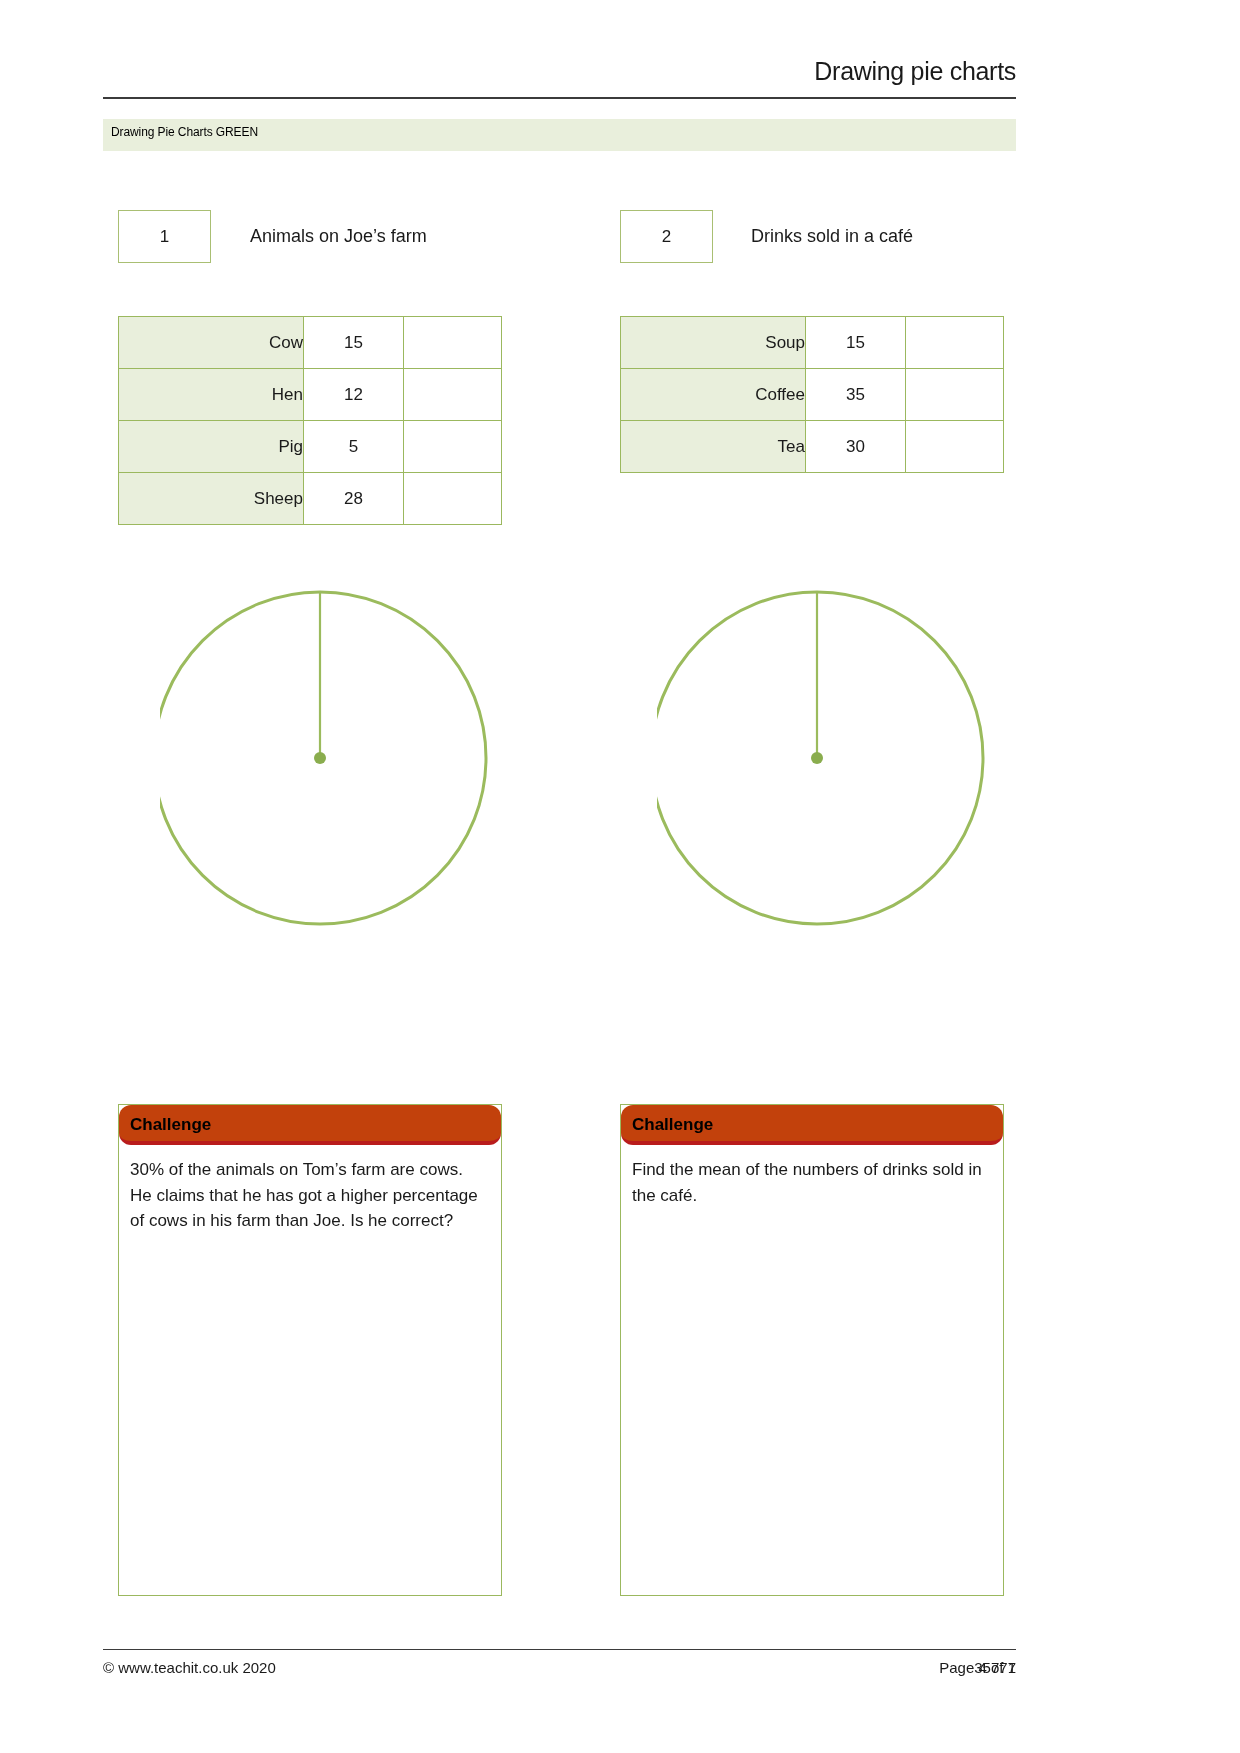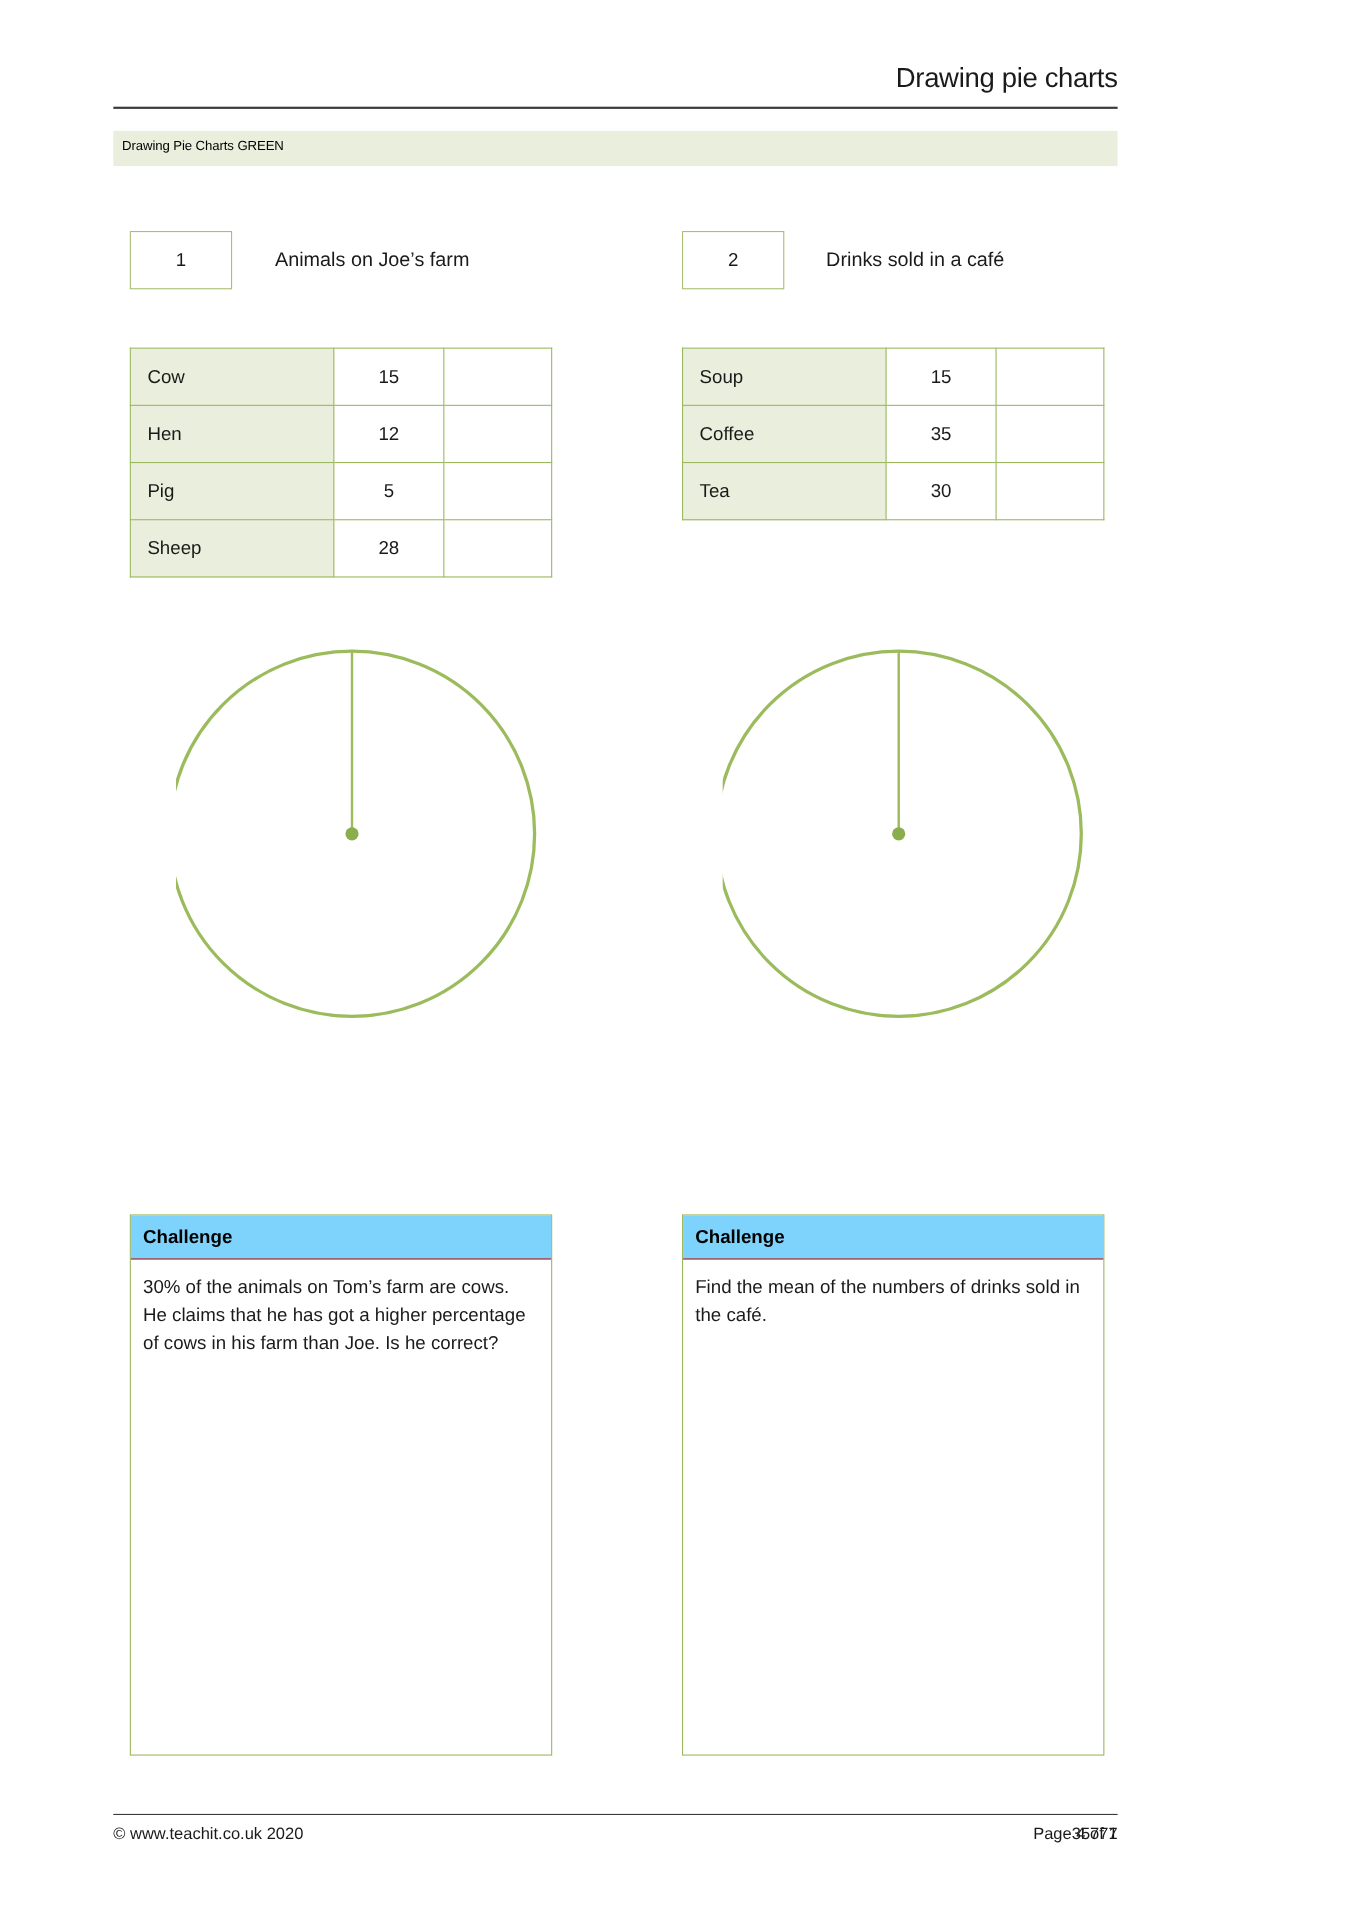--- a/index.html
+++ b/index.html
@@ -100,21 +100,21 @@
   .dtable td {
     border: 1px solid #9bb85e;
     height: 51px;
     font-size: 17px;
     color: #1a1a1a;
     padding: 0;
   }
   .dtable td.cat {
     background: #e9efdc;
     padding-left: 15px;
-    text-align: left;
+    text-align: right;
   }
   .dtable td.val {
     background: #ffffff;
     text-align: center;
   }
   .dtable td.blank {
     background: #ffffff;
   }
 
   
@@ -124,23 +124,24 @@
 
   
   .challenge {
     position: absolute;
     border: 1px solid #9bb85e;
     box-sizing: border-box;
     background: #ffffff;
   }
   .challenge-head {
     height: 40px;
-    background: #7dd3fc;
-    border-bottom: 1px solid #b91c1c;
+    background: #c2410c;
+    border-bottom: 4px solid #b91c1c;
     box-sizing: border-box;
+    border-radius: 12px;
   }
   .challenge-head span {
     display: block;
     padding-left: 11px;
     line-height: 39px;
     font-size: 17px;
     font-weight: 700;
     color: #000;
   }
   .challenge-body {

